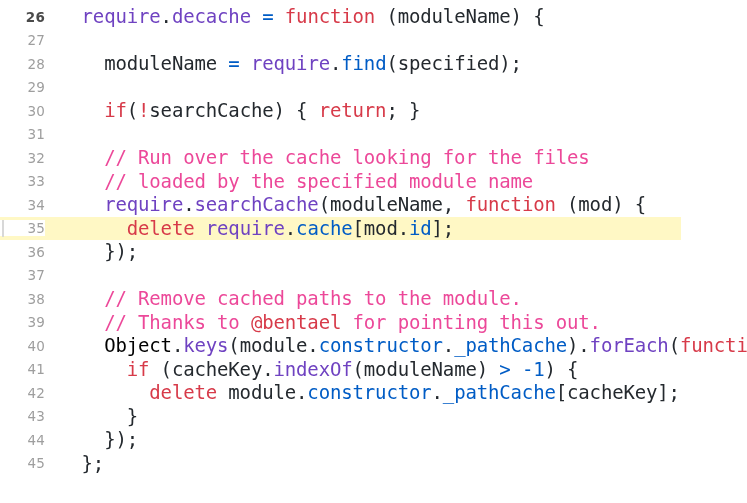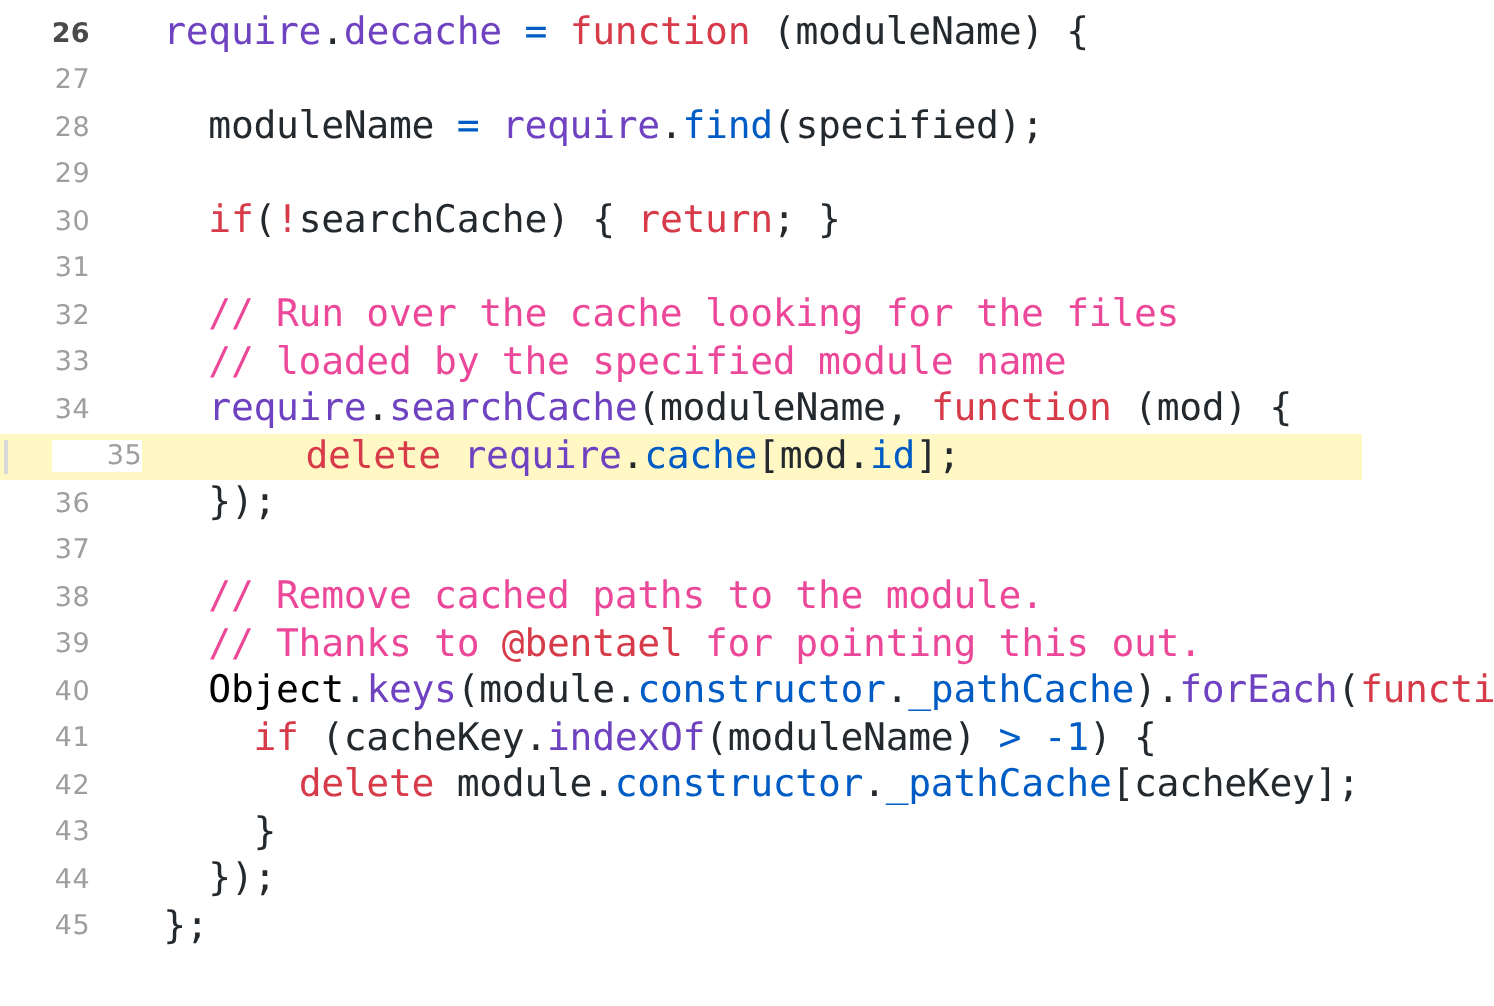--- a/index.html
+++ b/index.html
@@ -27,21 +27,20 @@
     position: relative;
     display: flex;
     align-items: center;
     height: 23.5px;
     width: 681px;
     box-sizing: border-box;
   }
 
   .code-line.highlighted {
     background: #fff8c5;
-    padding-left: 26px;
   }
   .code-line.highlighted .line-num {
     background: #ffffff;
   }
 
   .gutter-marker {
     position: absolute;
     left: 2px;
     top: 3px;
     width: 2px;

